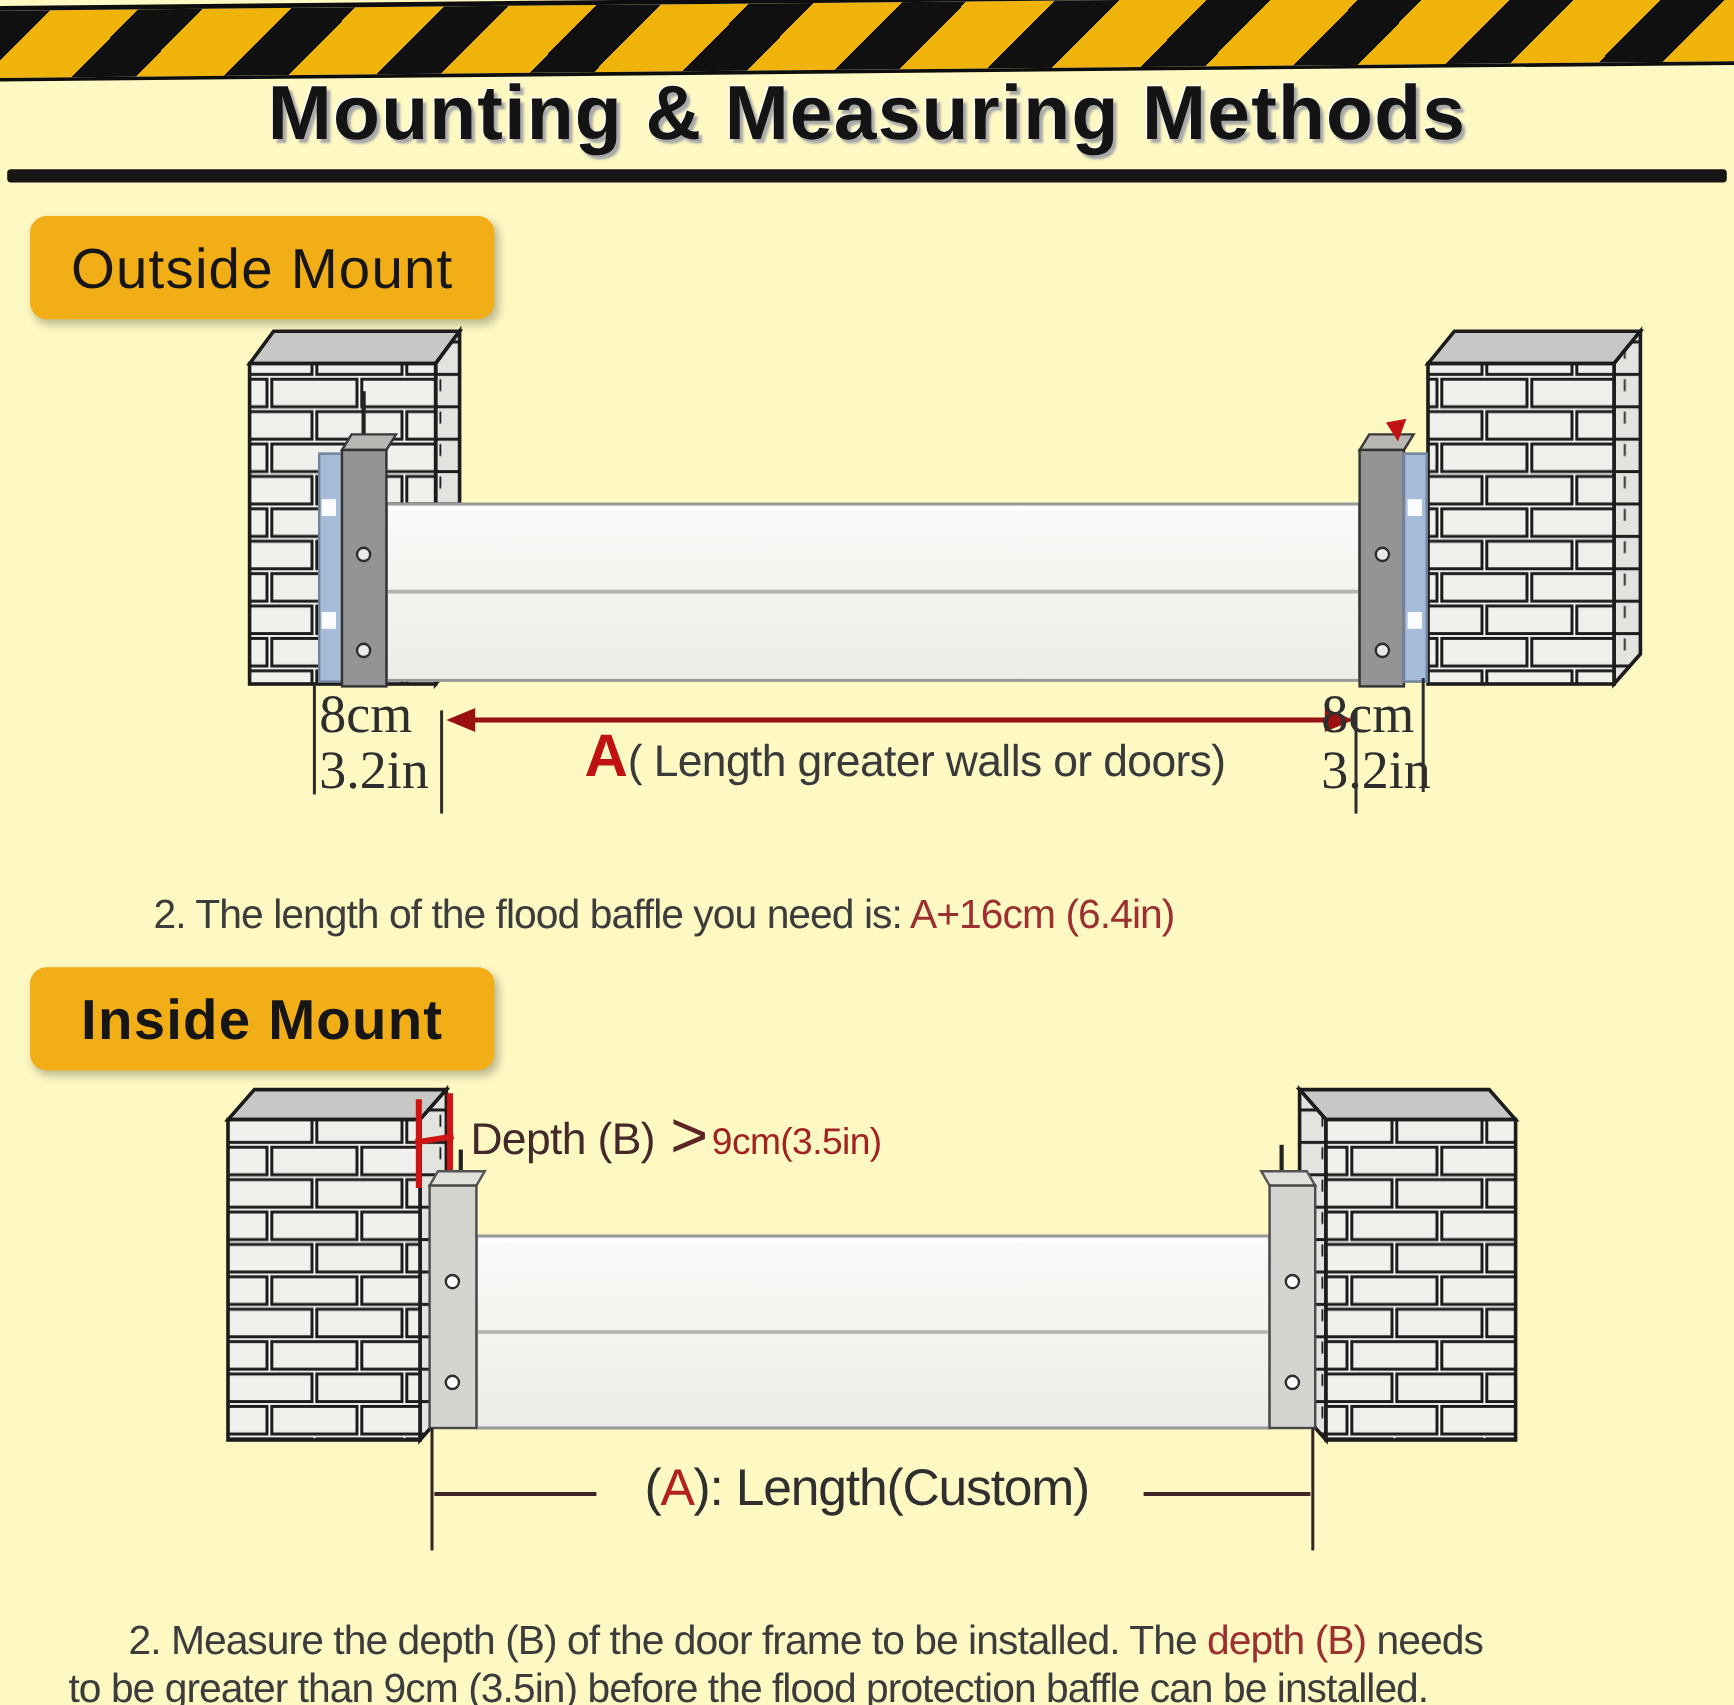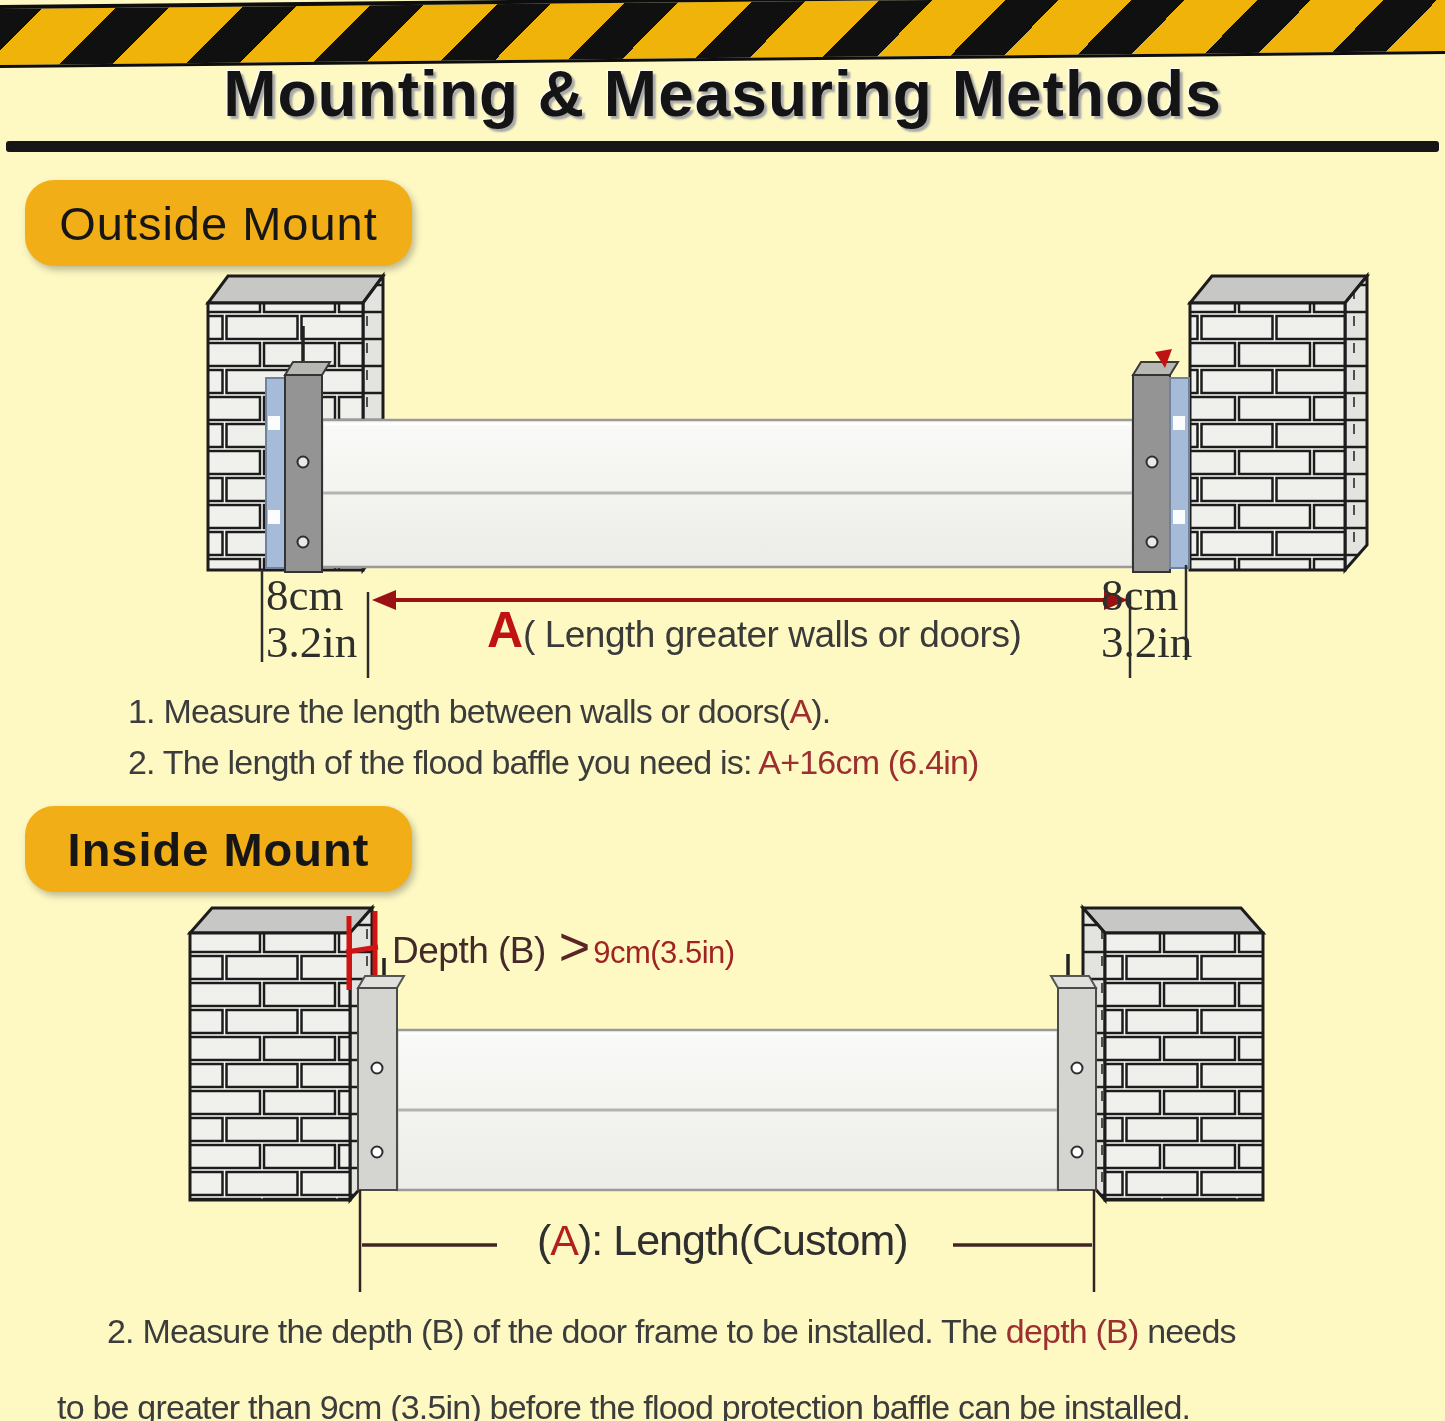--- a/index.html
+++ b/index.html
@@ -15,21 +15,21 @@
     border-top:4px solid #0d0d0d;border-bottom:3px solid #0d0d0d;
   }
   .page-title{
     position:absolute;top:57px;left:0;width:100%;text-align:center;
     font-size:64px;font-weight:800;color:#141414;letter-spacing:1px;
     text-shadow:3px 3px 2px #a8a8a8, -1px -1px 0 #ffffff;
   }
   .title-bar{position:absolute;top:141px;left:6px;right:6px;height:11px;background:#161616;border-radius:3px;}
   
   .badge{
-    position:absolute;left:25px;width:387px;height:86px;background:#f2ae17;border-radius:29px;
+    position:absolute;left:25px;width:387px;height:86px;background:#f2ae17;border-radius:14px;
     display:flex;align-items:center;justify-content:center;
     font-size:47px;color:#161616;letter-spacing:1px;
     box-shadow:3px 4px 7px rgba(0,0,0,0.25);
   }
   #badge-outside{top:180px;}
   #badge-inside{top:806px;font-weight:bold;}
   
   .diagram{position:absolute;left:0;width:1445px;}
   #d1{top:260px;height:420px;}
   #d2{top:900px;height:400px;}
@@ -40,21 +40,21 @@
   .span-label{position:absolute;display:flex;align-items:baseline;white-space:pre;}
   #span1{left:487px;top:601px;}
   #span1 .bigA{font-size:50px;font-weight:bold;color:#c11212;}
   #span1 .rest{font-size:37px;color:#3a3a3a;letter-spacing:-0.5px;}
   
   .step{position:absolute;font-size:34px;color:#3c3c3c;letter-spacing:-0.8px;white-space:pre;}
   .step .accent{color:#9c3030;}
   #step-o1{left:128px;top:692px;}
   #step-o2{left:128px;top:743px;}
   #step-i1{left:95px;top:1292px;}
-  #step-i2a{left:107px;top:1312px;text-align:right;}
+  #step-i2a{left:107px;top:1348px;text-align:right;}
   #step-i2b{left:57px;top:1388px;}
   
   #depth-label{left:392px;top:913px;}
   #depth-label .p1{font-size:37px;color:#432929;letter-spacing:-0.5px;}
   #depth-label .gt{font-size:54px;color:#5c2424;margin:0 3px;position:relative;top:2px;}
   #depth-label .p2{font-size:31px;color:#a12222;letter-spacing:-0.5px;}
   #span2{left:537px;top:1216px;}
   #span2 .pre,#span2 .rest{font-size:43px;color:#2f2f2f;letter-spacing:-1px;}
   #span2 .bigA{font-size:43px;color:#b22020;letter-spacing:-1px;}
 </style>
@@ -147,21 +147,20 @@
       <polygon points="1128,340 1104,330 1104,350" fill="#991111"></polygon>
     </g>
   </svg>
 
   <div class="dim" id="dim-left"><span>8cm</span><br><span>3.2in</span></div>
   <div class="dim" id="dim-right"><span>8cm</span><br><span>3.2in</span></div>
   <div class="span-label" id="span1">
     <span class="bigA">A</span><span class="rest">( Length greater walls or doors)</span>
   </div>
 
-  <div class="step" id="step-o1"><span>1. Measure the length between walls or doors(</span><span class="accent">A</span><span>).</span></div>
   <div class="step" id="step-o2"><span>2. The length of the flood baffle you need is: </span><span class="accent">A+16cm (6.4in)</span></div>
 
   <svg id="d2" class="diagram" viewBox="0 0 1445 400">
     <defs>
       <pattern id="bp2" width="150" height="54" patternUnits="userSpaceOnUse">
         <rect width="150" height="54" fill="#fbfbf9"></rect>
         <rect x="1.5" y="2" width="71" height="23" fill="#f0f0ec" stroke="#1c1c1c" stroke-width="2.5"></rect>
         <rect x="76.5" y="2" width="71" height="23" fill="#efefeb" stroke="#1c1c1c" stroke-width="2.5"></rect>
         <rect x="-36" y="29" width="71" height="23" fill="#efefeb" stroke="#1c1c1c" stroke-width="2.5"></rect>
         <rect x="39" y="29" width="71" height="23" fill="#f0f0ec" stroke="#1c1c1c" stroke-width="2.5"></rect>

